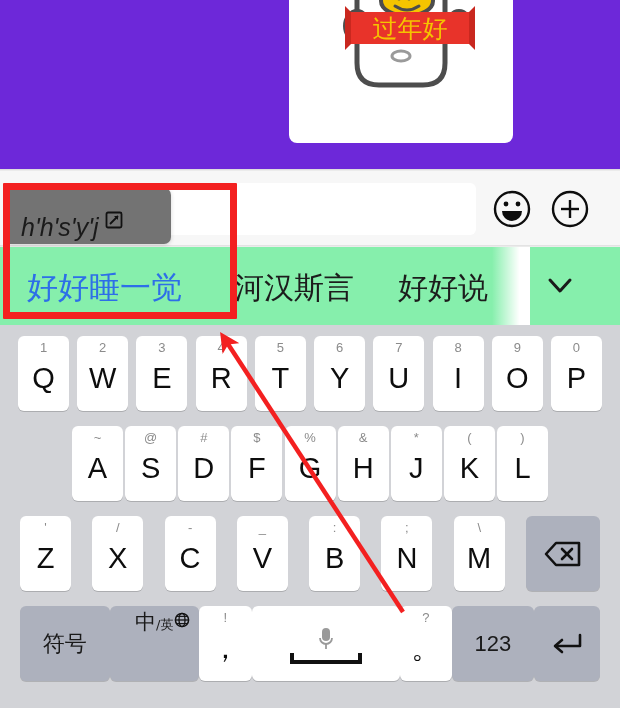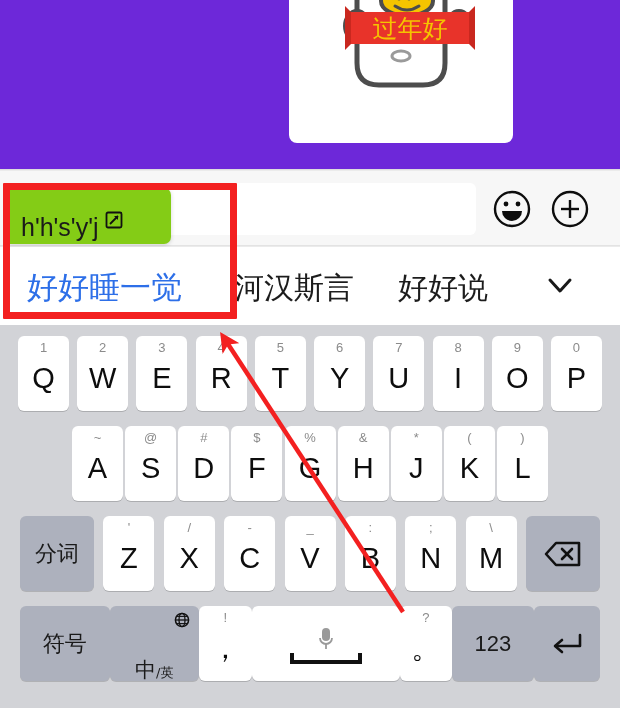--- a/index.html
+++ b/index.html
@@ -53,35 +53,35 @@
   .plus-btn {
     position: absolute; left: 550px; top: 189px;
     width: 40px; height: 40px;
   }
   .ic { display:block; }
 
   
   .pinyin-popup {
     position: absolute; left: 8px; top: 188px;
     min-width: 163px; height: 56px;
-    background: #84cc16;
+    background: #737373;
     border-radius: 7px 7px 7px 0;
     box-shadow: 0 1px 4px rgba(0,0,0,0.16);
-    display: flex; align-items: flex-end; padding: 0 8px 4px 13px;
+    display: flex; align-items: flex-end; padding: 0 8px 4px 13px; font-style: italic;
   }
   .pinyin-text {
     font-size: 25px; color: #1a1a1a; line-height: 1;
     letter-spacing: 0px; font-family: "Liberation Sans", sans-serif;
   }
   .edit-icon-wrap { margin-left: 7px; margin-bottom: 11px; }
 
   
   .candidate-bar {
     position: absolute; left: 0; top: 247px; width: 620px; height: 78px;
-    background: #ffffff;
+    background: #86efac;
     display: flex; align-items: center;
   }
   .cand {
     font-size: 30px; color: #1c1c1c;
     font-family: "DejaVu Sans", "Liberation Sans", sans-serif;
     white-space: nowrap;
   }
   .cand-0 {
     color: #2d6fe8; position: absolute; left: 27px; top: 20px;
     font-size: 31px;
@@ -132,21 +132,21 @@
   .key.wide-fn { width: 74px; }
   .key.space { width: 152px; }
   .key.punct { width: 54px; }
   .key.fn-bottom { width: 92px; }
   .key.num123 { width: 84px; }
   .key.enter { width: 68px; }
   .key .main-cn {
     font-size: 21px; color: #1a1a1a; margin-top: 0;
     font-family: "DejaVu Sans", "Liberation Sans", sans-serif;
   }
-  .lang-key { flex-direction: column; justify-content: flex-end; }
+  .lang-key { flex-direction: column; justify-content: flex-start; }
   .lang-main {
     font-size: 21px; color: #1a1a1a; line-height: 1; margin-top: 6px;
     font-family: "DejaVu Sans", "Liberation Sans", sans-serif;
   }
   .lang-main .small { font-size: 13px; }
   .globe-wrap { position: absolute; top: 6px; right: 9px; }
   .comma-glyph { font-size: 30px; color: #111; margin-top: 4px; }
   .circle-glyph { font-size: 22px; color: #111; margin-top: 6px;
     font-family: "DejaVu Sans", sans-serif; }
   .space-inner { display:flex; flex-direction:column; align-items:center; margin-top:4px; }
@@ -344,23 +344,20 @@
         <span class="hint">(</span>
         <span class="main">K</span>
       </div>
     <div class="key">
         <span class="hint">)</span>
         <span class="main">L</span>
       </div>
   </div>
 
   <div class="kb-row row3">
-    <div class="key gray wide-fn">
-      <span class="main main-cn">分词</span>
-    </div>
     <div class="key">
         <span class="hint">'</span>
         <span class="main">Z</span>
       </div>
     <div class="key">
         <span class="hint">/</span>
         <span class="main">X</span>
       </div>
     <div class="key">
         <span class="hint">-</span>

